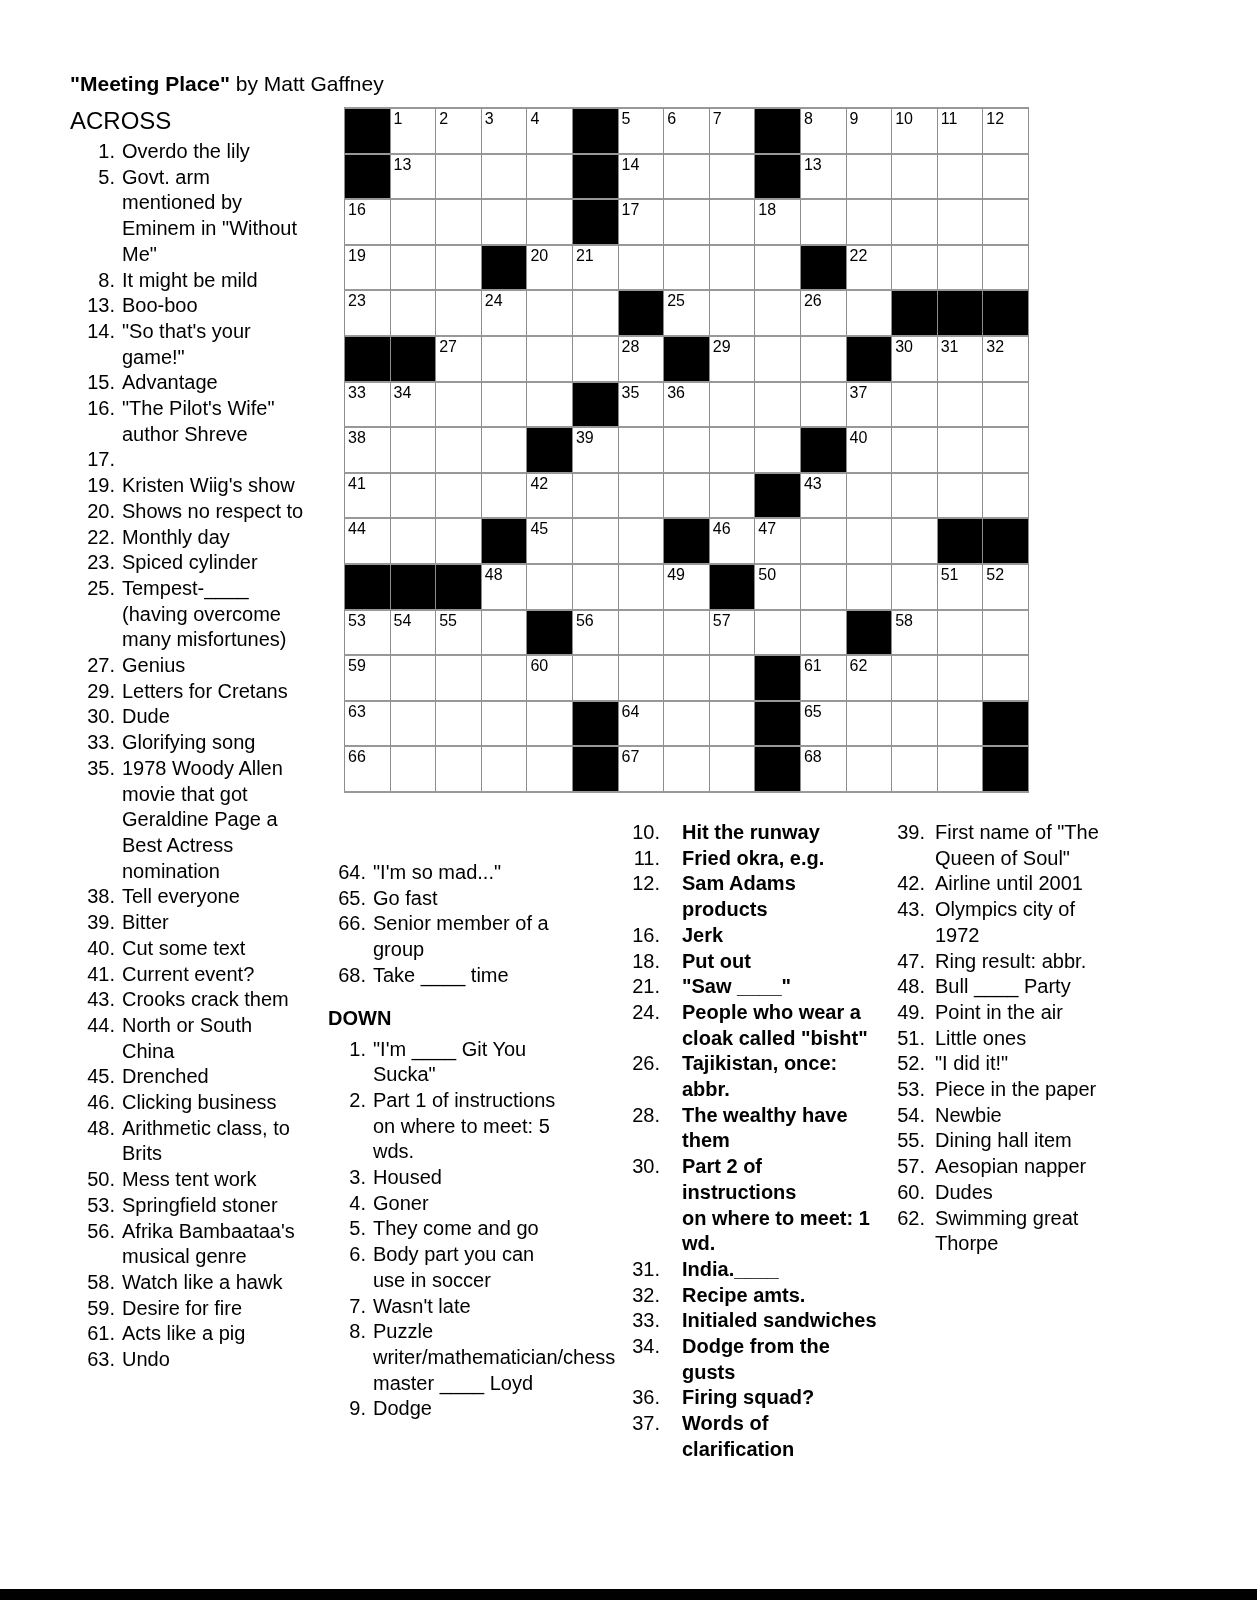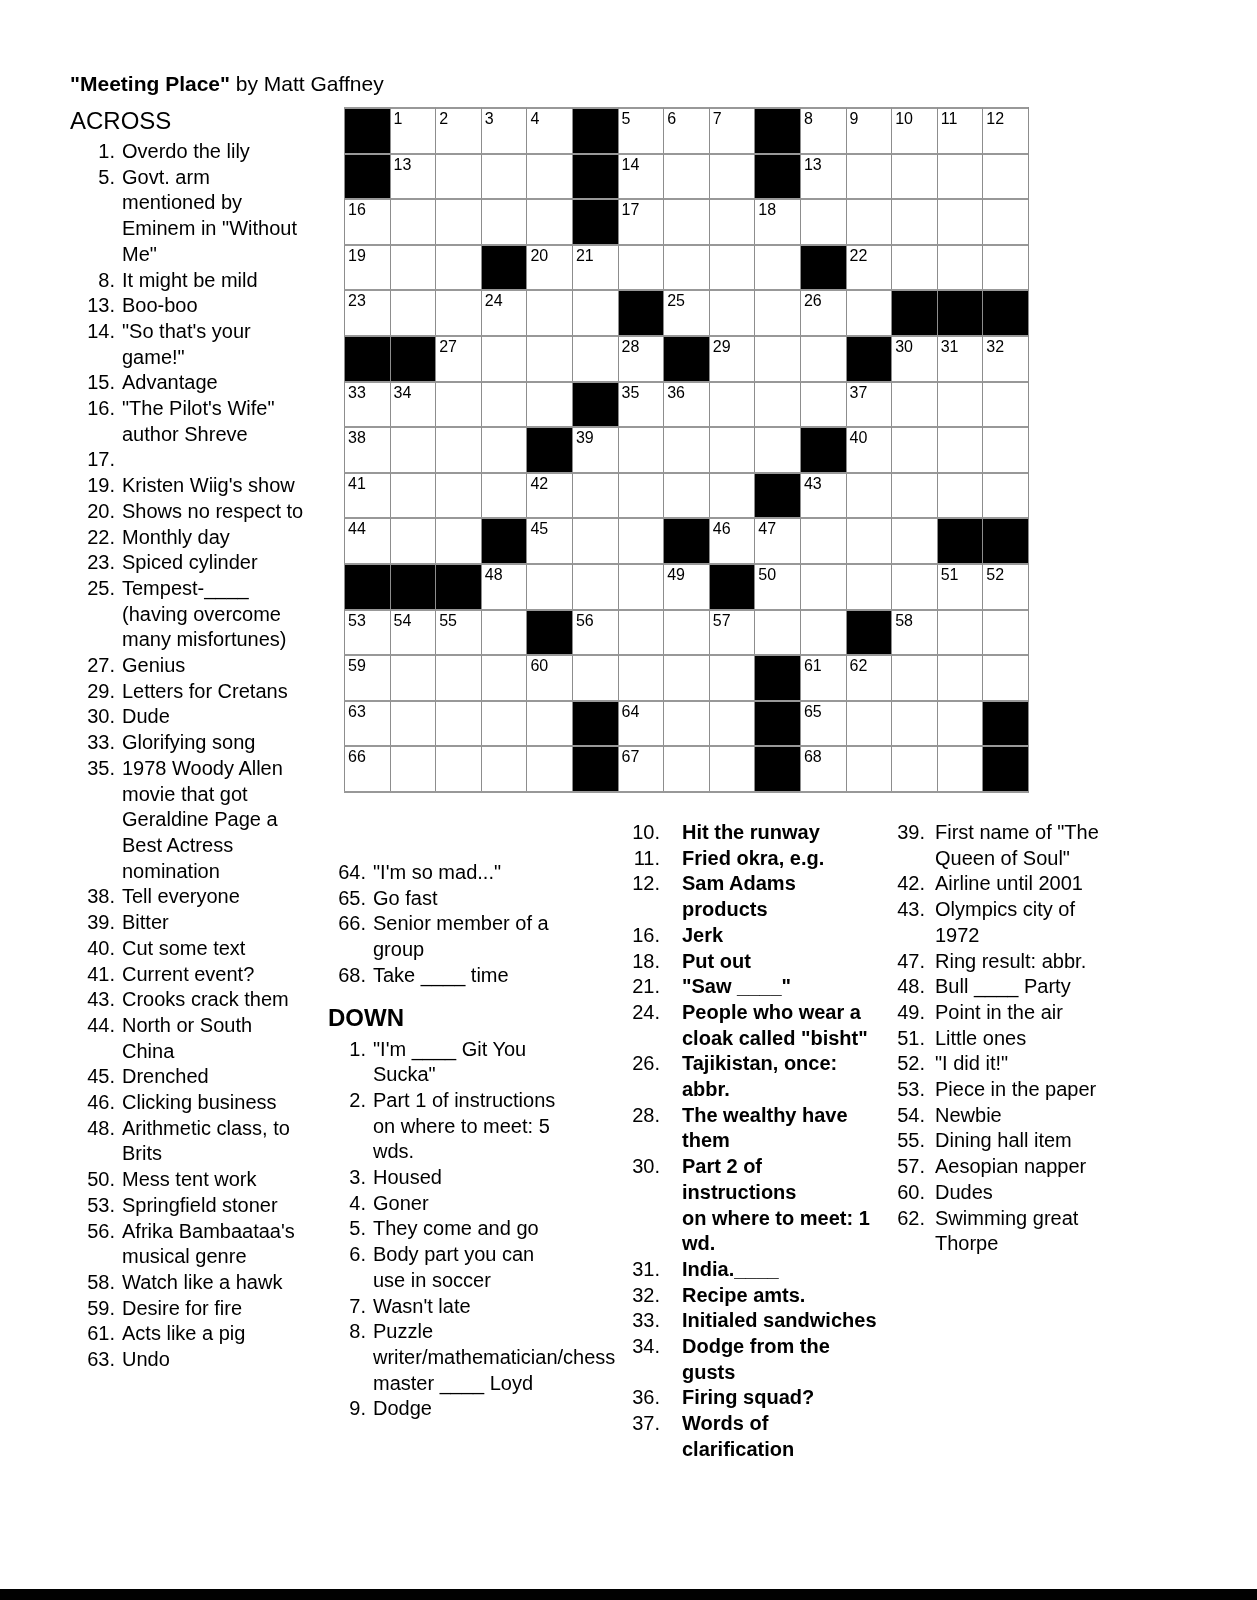--- a/index.html
+++ b/index.html
@@ -21,21 +21,21 @@
   .col{position:absolute;font-size:20px;line-height:25.7px;}
   .clue{display:flex;align-items:flex-start;}
   .clue .num{flex:none;text-align:right;}
   .clue .txt{flex:none;white-space:pre-line;}
   .col-left{left:70px;top:139px;}
   .col-left .num{width:45px;margin-right:7px;}
   .col-left .txt{width:200px;}
   .col2{left:328px;top:820px;margin-top:40px;}
   .col2 .num{width:38px;margin-right:7px;}
   .col2 .txt{width:195px;}
-  .down-head{font-size:24px;font-weight:bold;line-height:30px;margin:14px 0 4px 0;}
+  .down-head{font-size:20px;font-weight:bold;line-height:30px;margin:14px 0 4px 0;}
   .col3{left:622px;top:820px;}
   .col3 .num{width:38px;margin-right:22px;text-align:right;}
   .col3 .txt{width:200px;font-weight:bold;}
   .col4{left:887px;top:820px;}
   .col4 .num{width:38px;margin-right:10px;}
   .col4 .txt{width:175px;}
   .footer-bar{position:absolute;left:0;top:1589px;width:1257px;height:11px;background:#010101;}
 </style>
 </head>
 <body>

